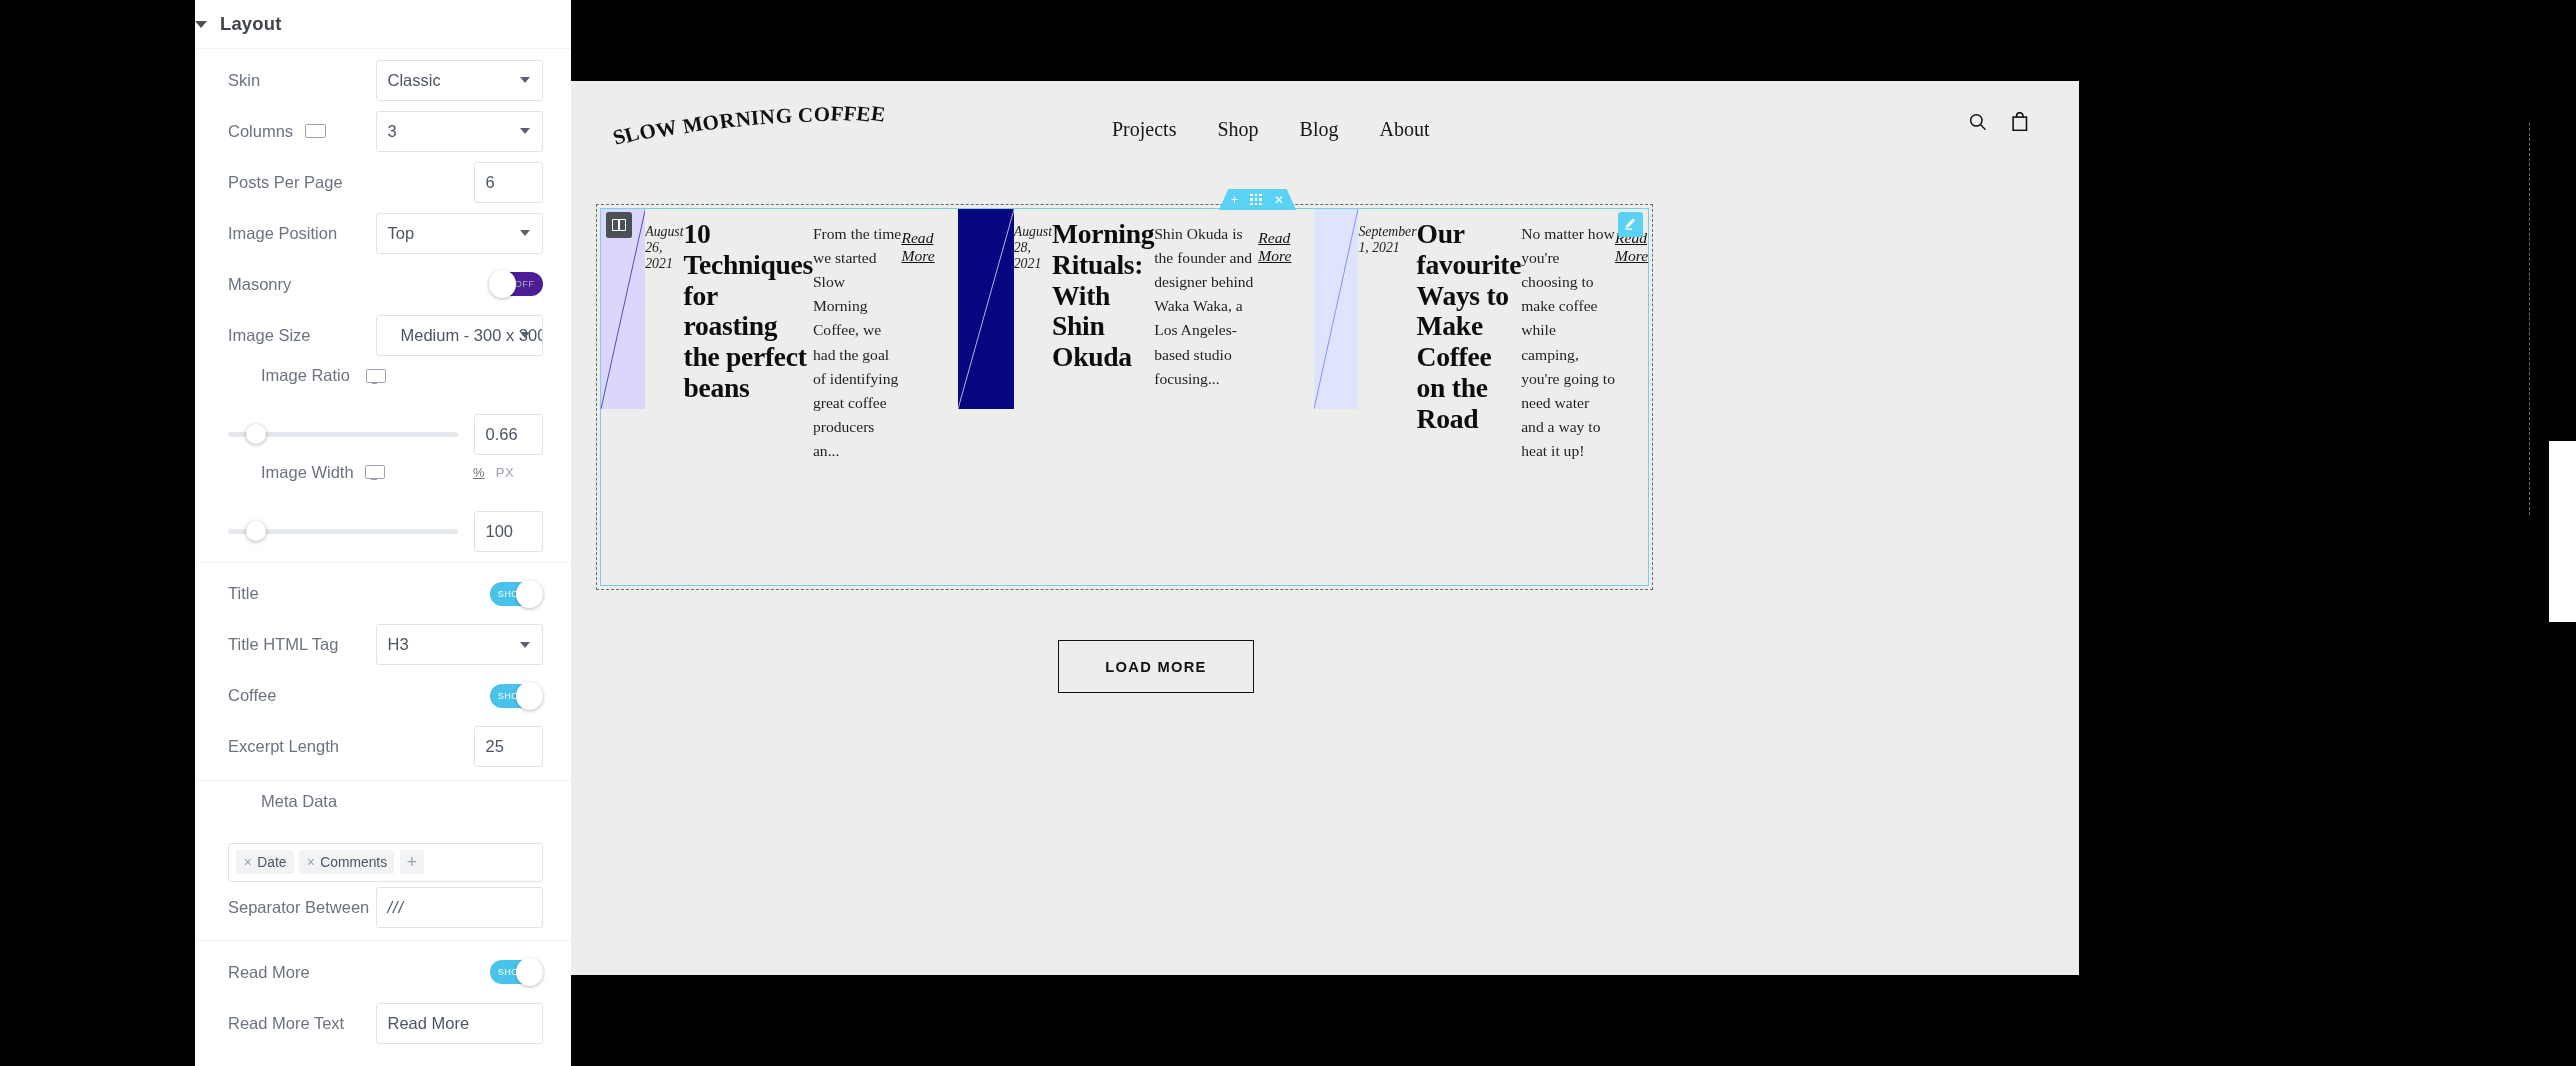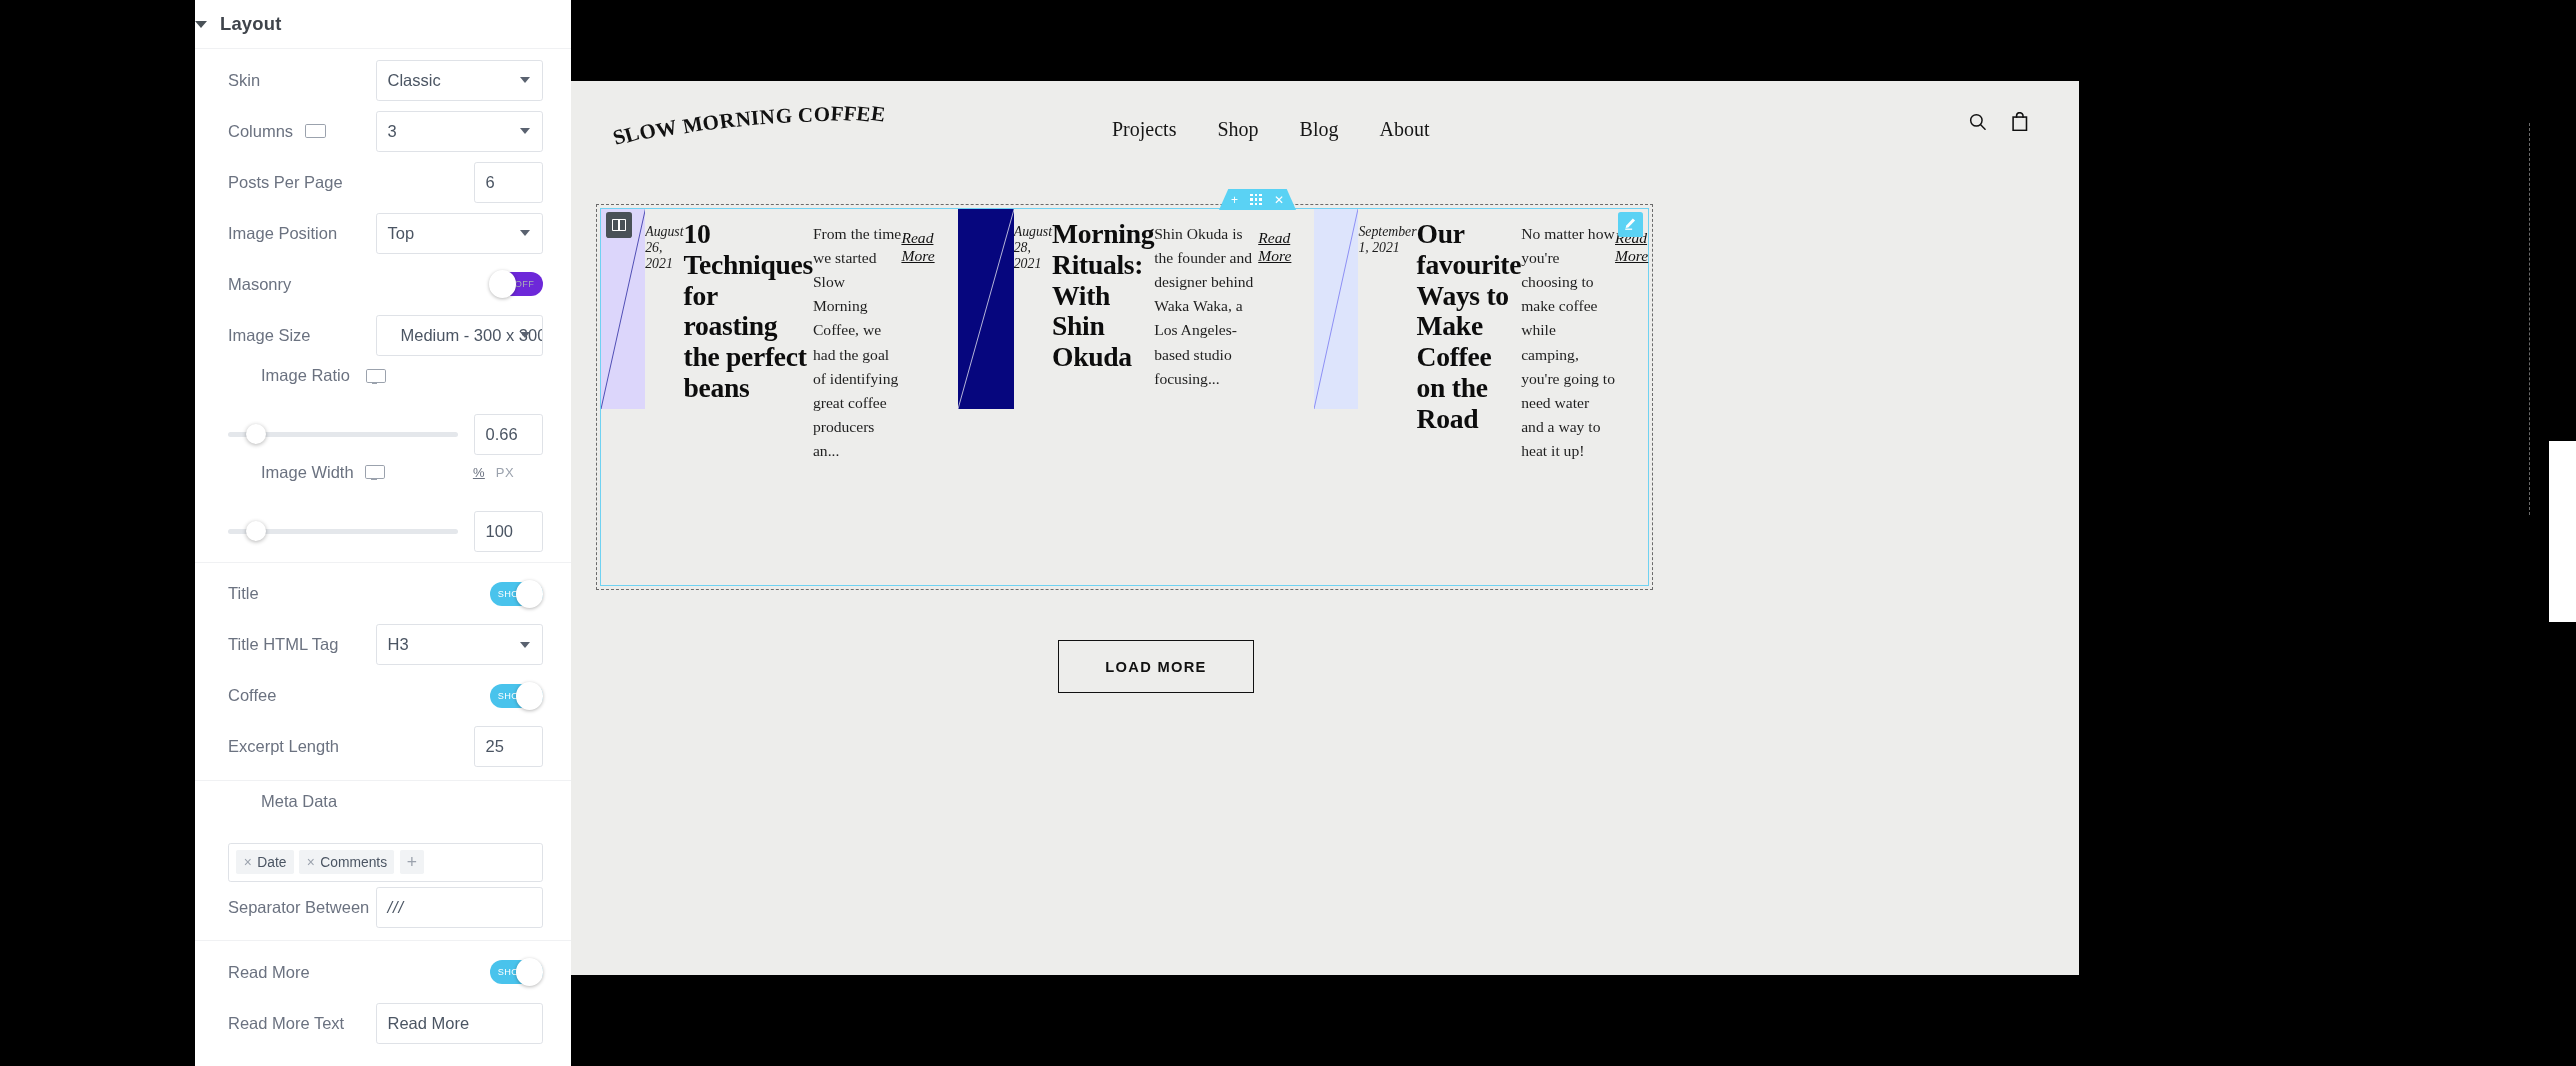--- a/index.html
+++ b/index.html
@@ -88,21 +88,21 @@
     background:#fff; display: flex; align-items: center; padding-left: 11px;
     font-size: 16.5px; color: #4b5563;
   }
   .txt.sep { font-style: italic; letter-spacing: 0.9px; }
 
   
   .tg {
     position: relative; width: 53px; height: 24px; border-radius: 13px;
     display:flex; align-items:center;
   }
-  .tg.off { background: #6d28d9; justify-content: flex-end; }
+  .tg.off { background: #4c1d95; justify-content: flex-end; }
   .tg.on  { background: #49c3ec; justify-content: flex-start; }
   .tg-text { font-size: 9.2px; letter-spacing: 0.4px; padding: 0 8.3px; }
   .tg.off .tg-text { color: #a8aeb8; }
   .tg.on  .tg-text { color: #ffffff; }
   .tg-knob {
     position: absolute; top: -1.8px; width: 27.6px; height: 27.6px; border-radius: 50%;
     background: #fff; box-shadow: 0 0.9px 3.7px rgba(0,0,0,.28);
   }
   .tg.off .tg-knob { left: -0.9px; }
   .tg.on  .tg-knob { right: -0.9px; }

